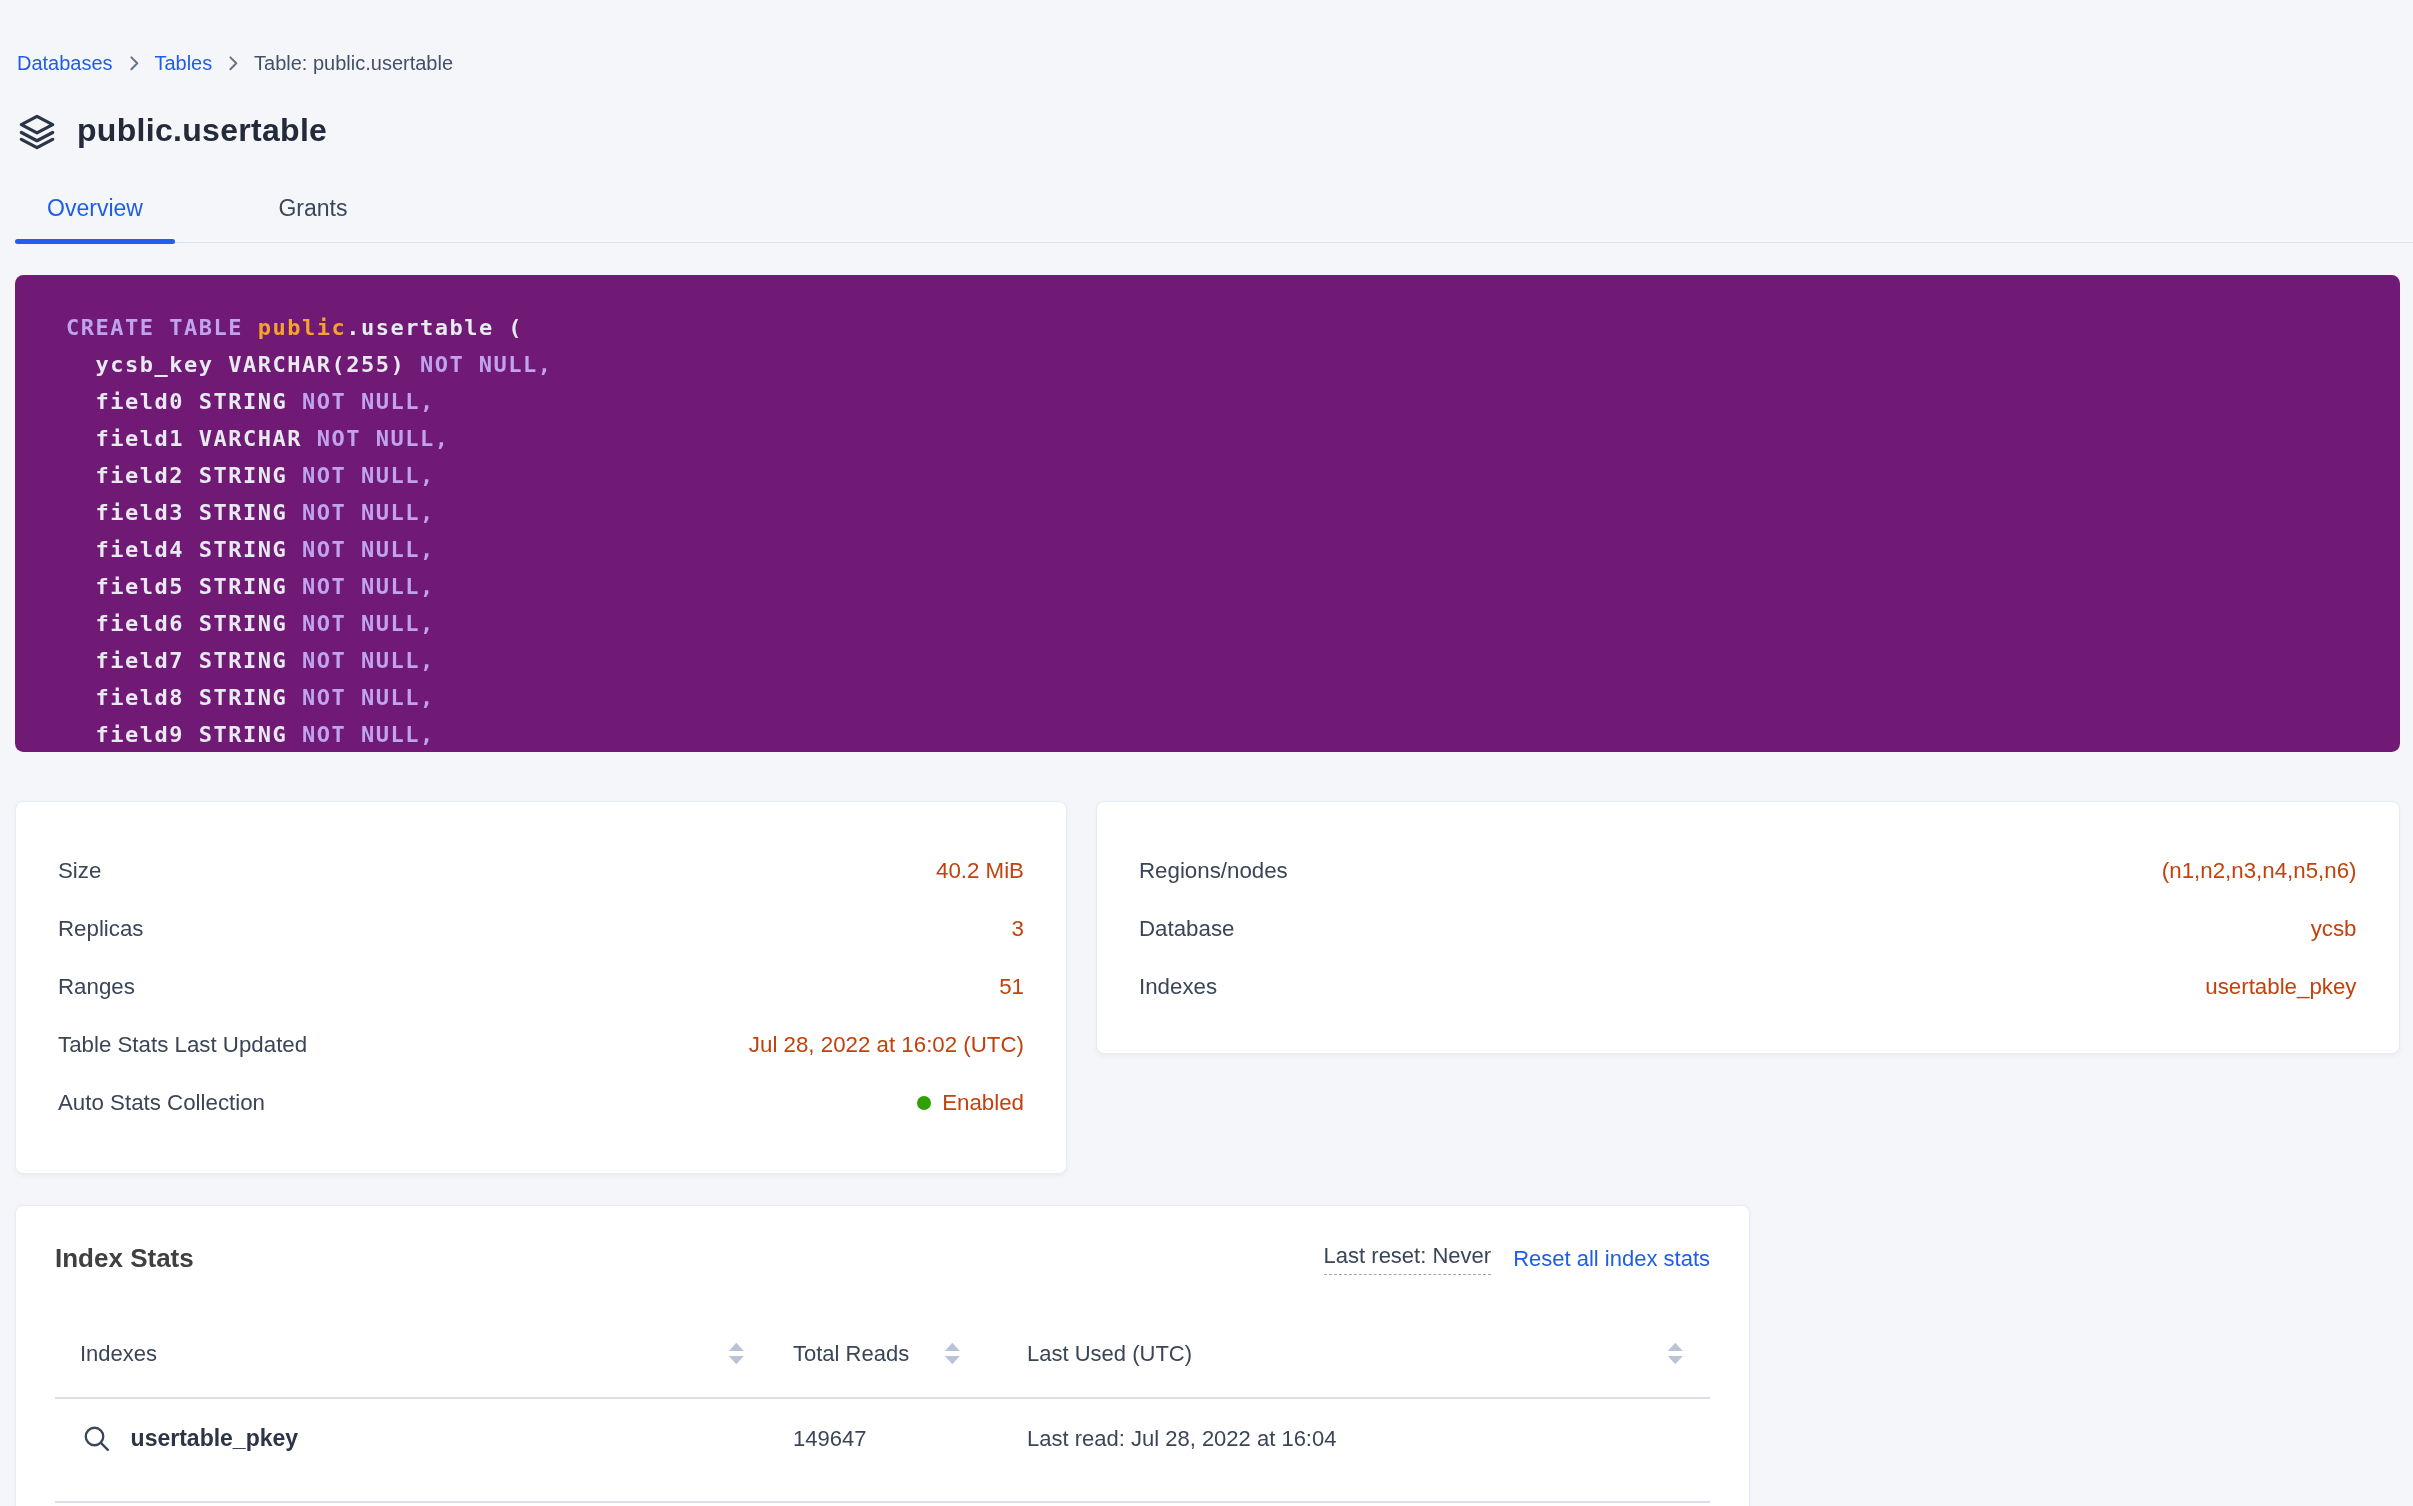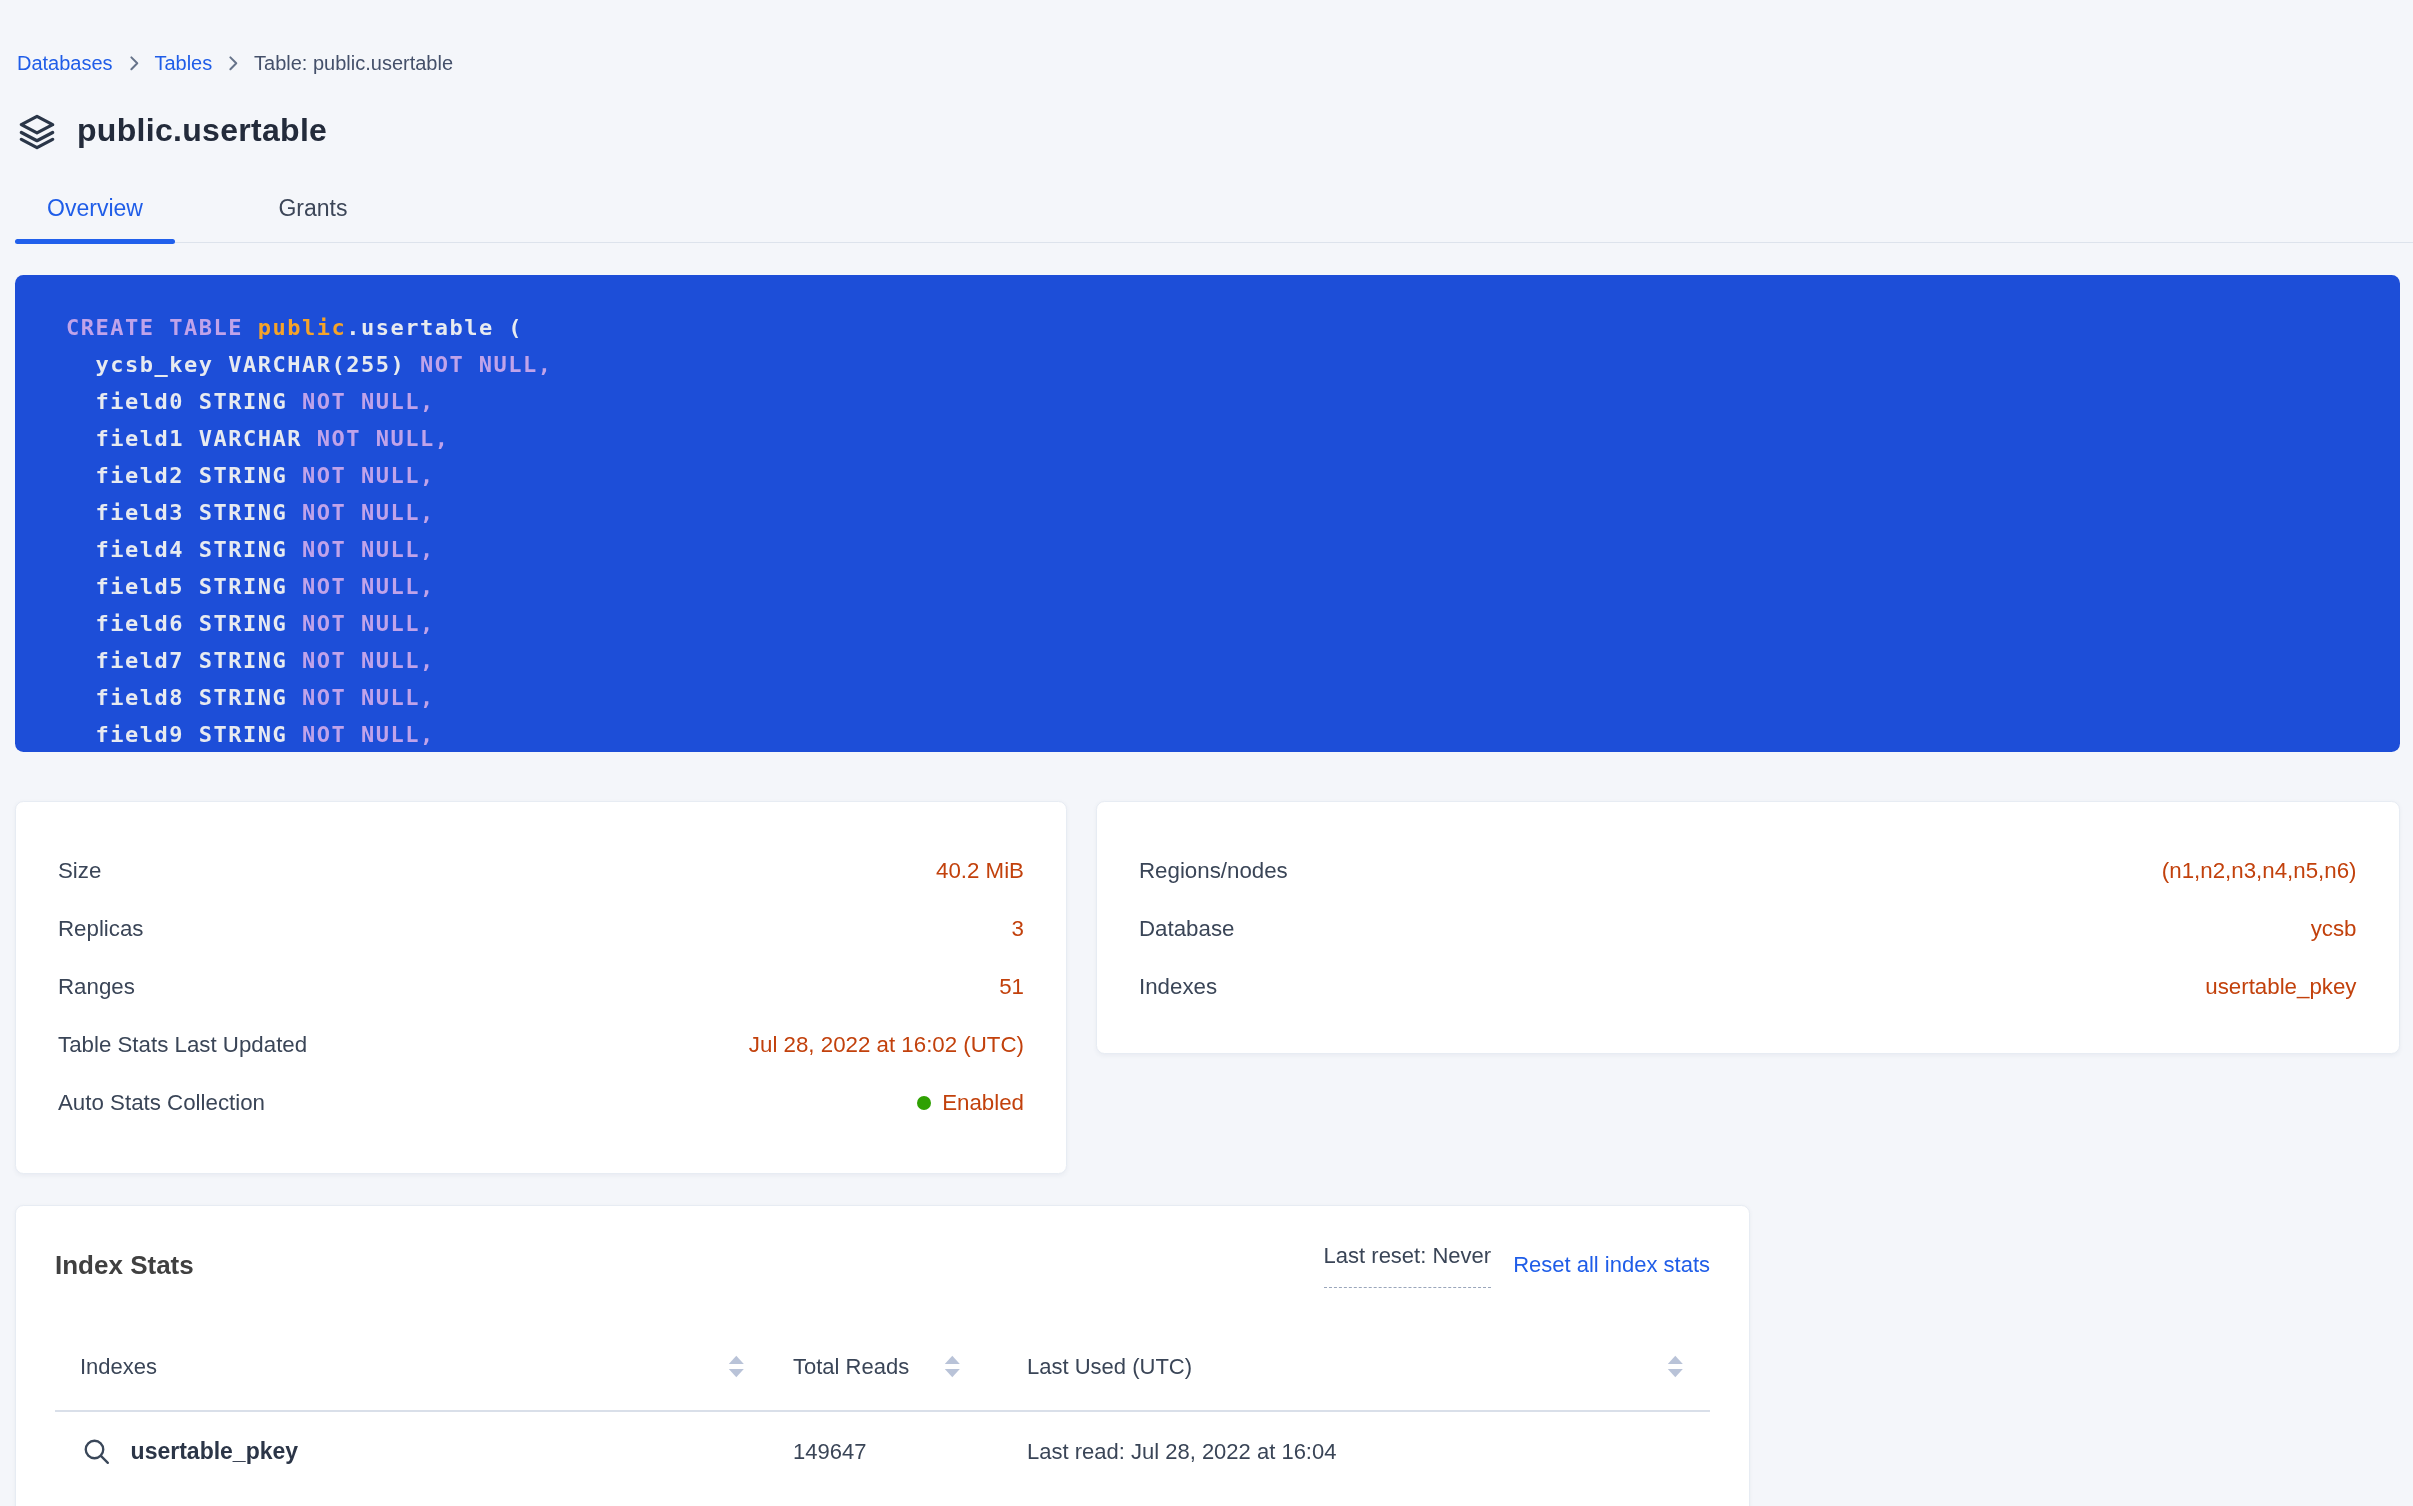--- a/index.html
+++ b/index.html
@@ -44,21 +44,21 @@
   .tab.active { color:#1f5de8; }
   .tab.active .tab-underline {
     position:absolute; left:0; right:0; bottom:-2.5px;
     height:5px; border-radius:2.5px; background:#2160ec;
   }
 
   
   .code-block {
     margin:32px 13.5px 0 15px;
     height:477px;
-    background:#1d4ed8;
+    background:#701a75;
     border-radius:8.4px;
     padding:34px 34px 0 51px;
     overflow:hidden;
   }
   .code-line {
     font-family:"DejaVu Sans Mono", monospace;
     font-weight:700;
     font-size:22px; line-height:37px;
     letter-spacing:1.5px;
     white-space:pre;
@@ -101,21 +101,21 @@
   }
   .index-header {
     display:flex; justify-content:space-between; align-items:center;
     padding-top:37px;
   }
   .index-title { font-size:26px; font-weight:700; color:#404040; }
   .reset-group { display:flex; align-items:center; gap:22px; font-size:22px; }
   .last-reset {
     color:#3a4557;
     border-bottom:1.7px dashed #9aa6bb;
-    padding-bottom:18px; cursor:help;
+    padding-bottom:5px; cursor:help;
   }
   .reset-link { color:#1f5de8; cursor:pointer; text-decoration:none; }
 
   .stats-table { margin-top:54px; }
   .t-head, .t-row {
     display:grid;
     grid-template-columns:713px 202px 1fr;
     align-items:center;
   }
   .t-head {

